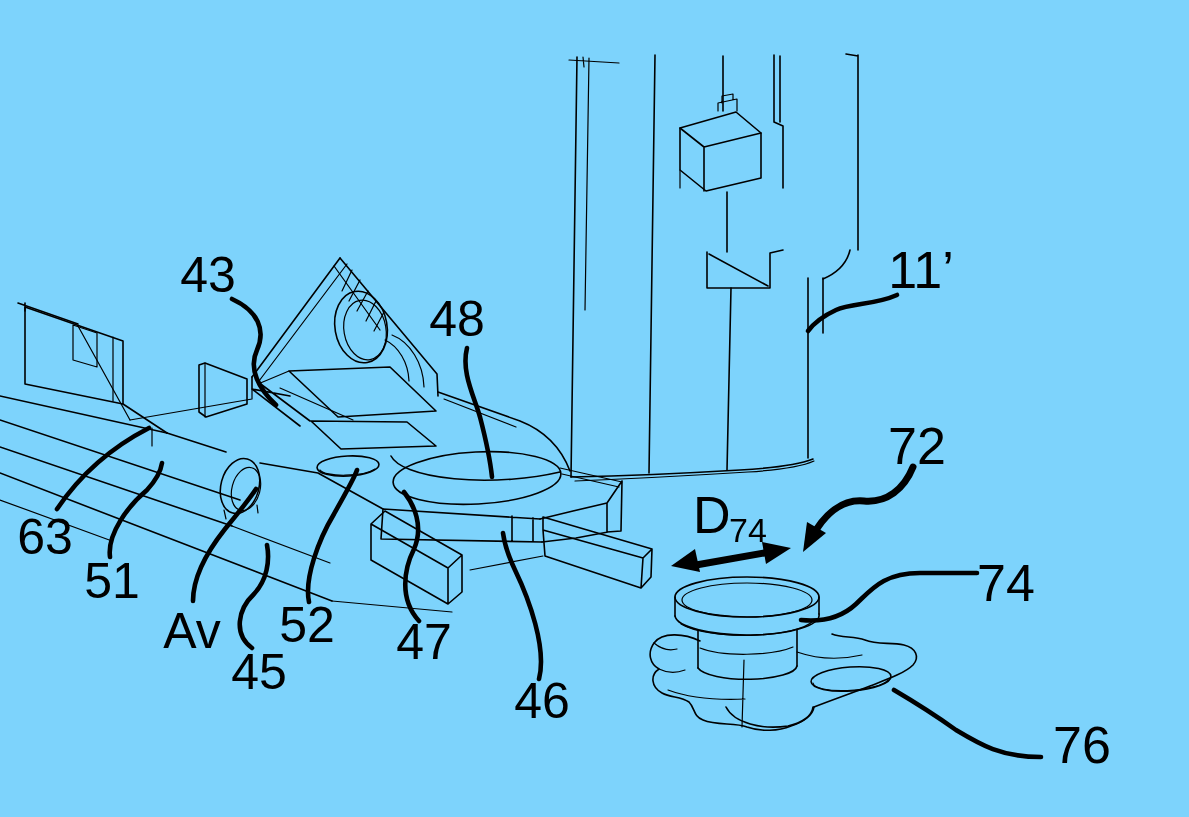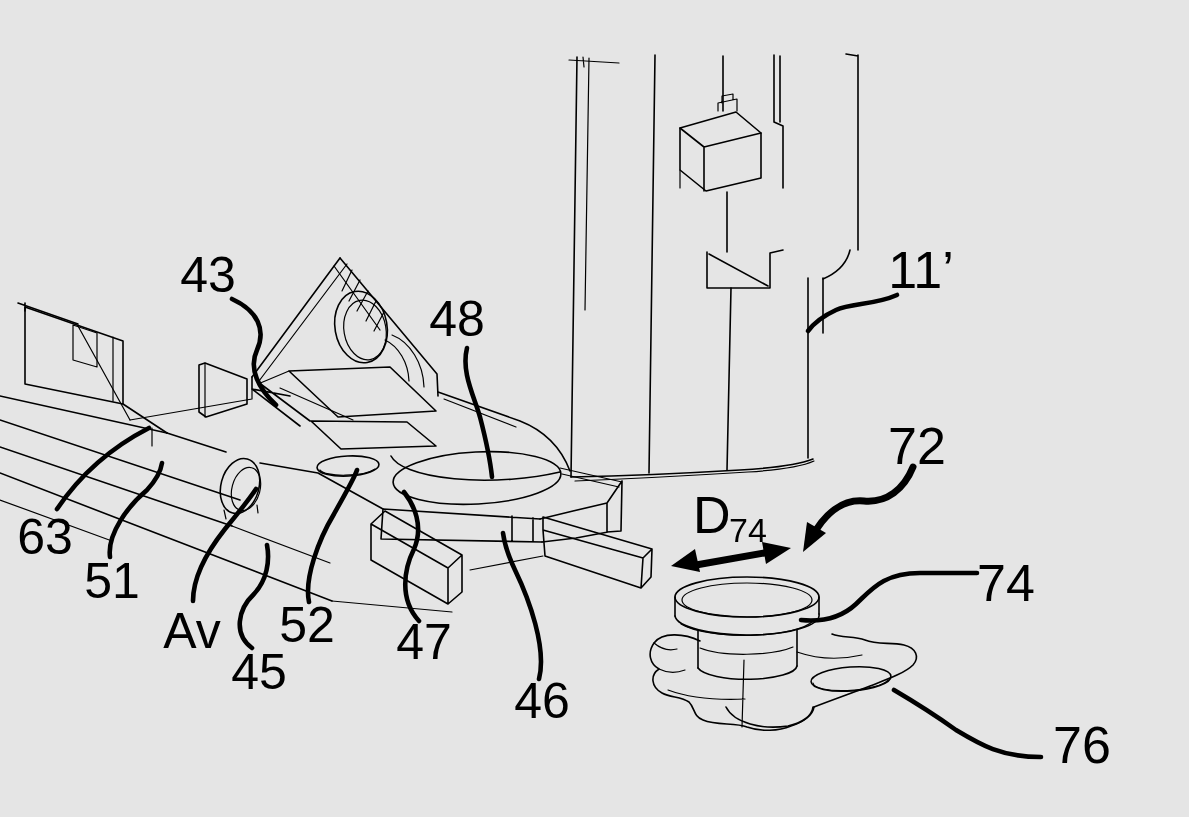--- a/index.html
+++ b/index.html
@@ -4,21 +4,21 @@
 <style>
   html, body {
     margin: 0;
     padding: 0;
     background: #ffffff;
   }
   .figure-wrap {
     position: relative;
     width: 1189px;
     height: 817px;
-    background: #e5e5e5;
+    background: #7dd3fc;
     overflow: hidden;
   }
   svg { display: block; }
   .stroke  { fill: none; stroke: #000000; stroke-width: 1.6; stroke-linecap: round; stroke-linejoin: round; }
   .thin    { fill: none; stroke: #000000; stroke-width: 1.2; stroke-linecap: round; stroke-linejoin: round; }
   .leader  { fill: none; stroke: #000000; stroke-width: 4.6; stroke-linecap: round; stroke-linejoin: round; }
   .arrowln { fill: none; stroke: #000000; stroke-width: 7; stroke-linecap: round; stroke-linejoin: round; }
   .arrowhd { fill: #000000; stroke: none; }
   .ref-label {
     font-family: "Liberation Sans", "DejaVu Sans", sans-serif;

